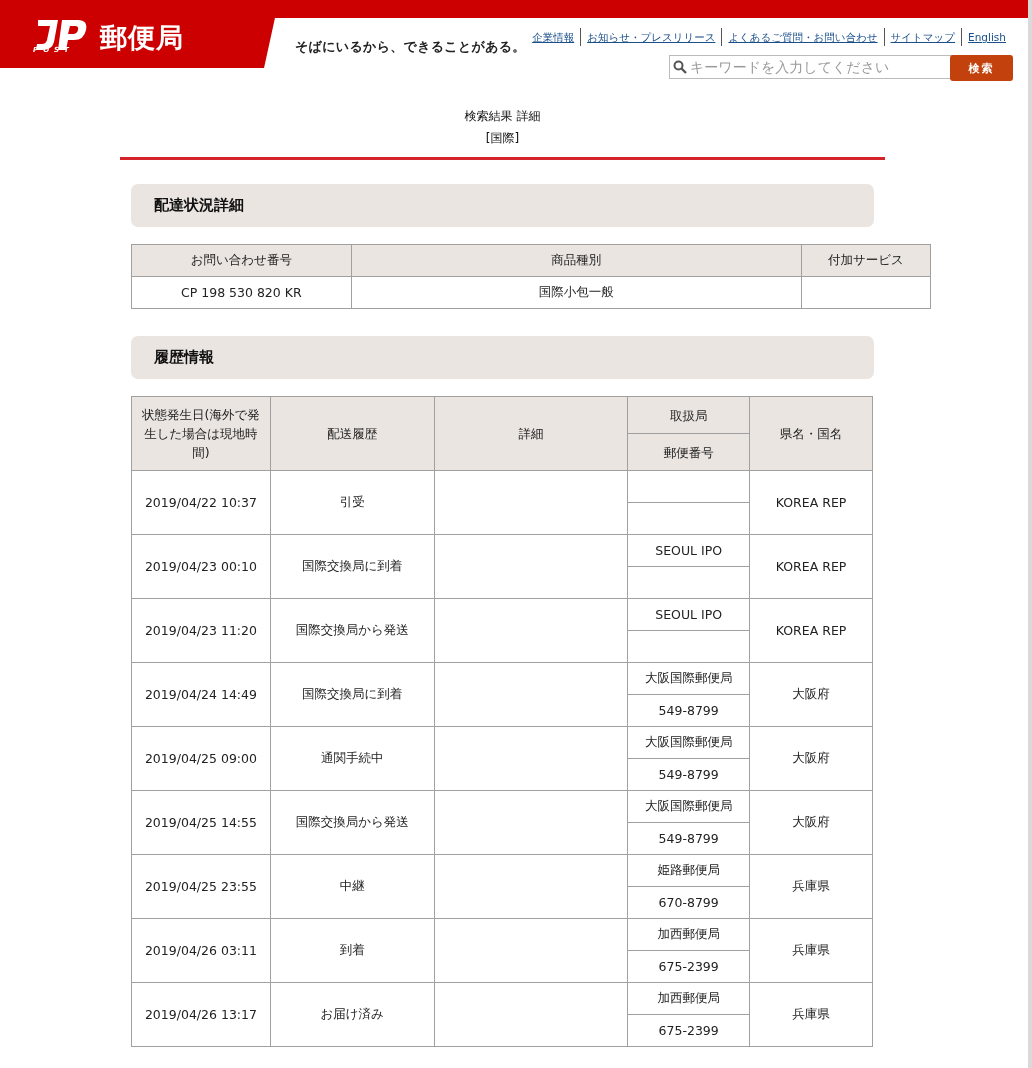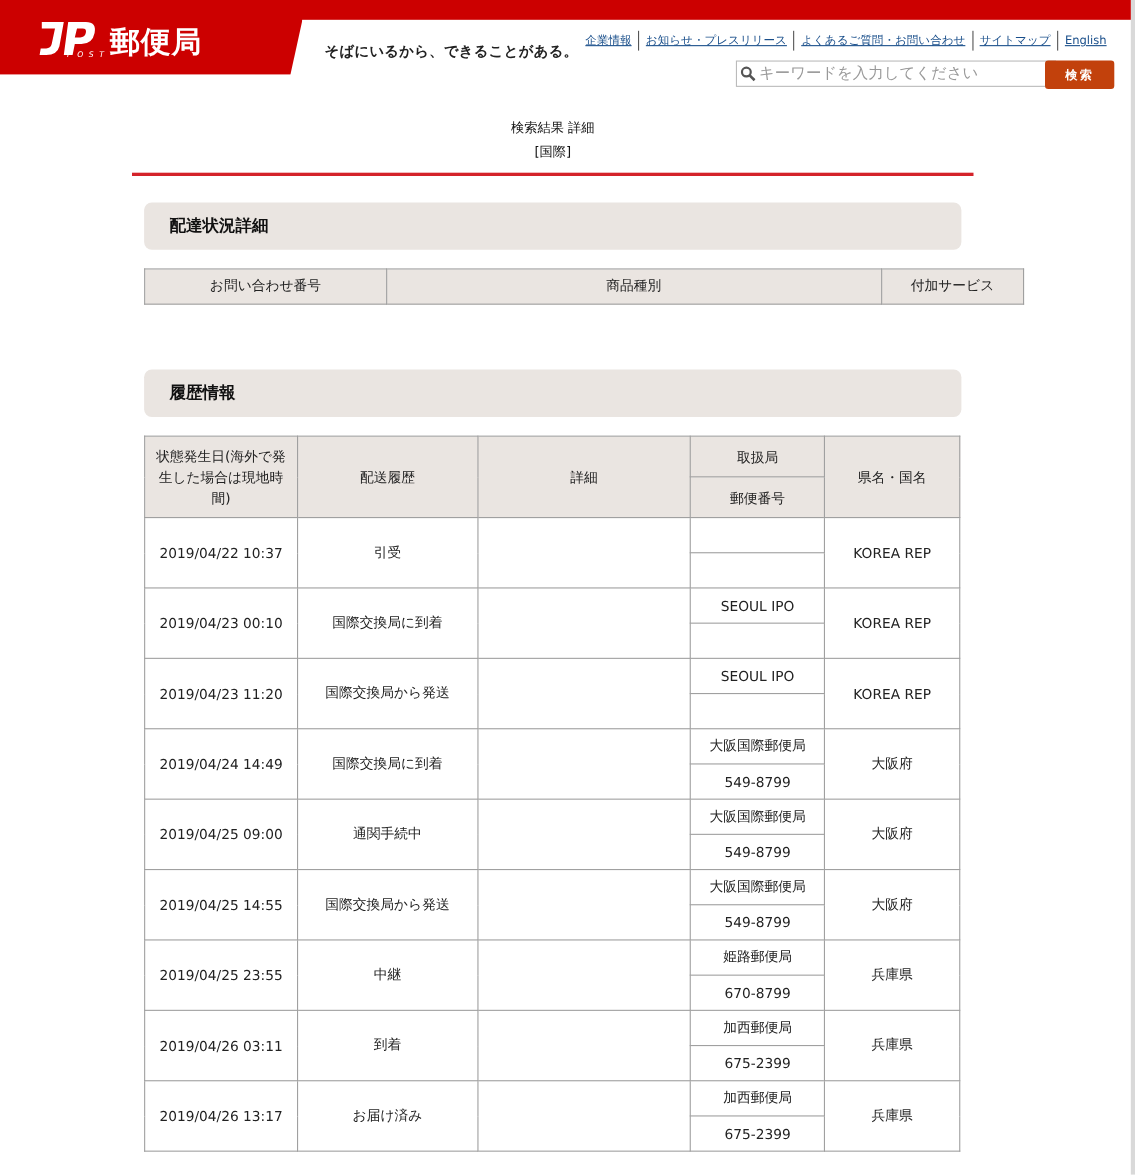--- a/index.html
+++ b/index.html
@@ -6,21 +6,21 @@
   html, body { width: 1032px; height: 1068px; background: #fff; overflow: hidden; }
   body { font-family: "DejaVu Sans", "Liberation Sans", sans-serif; color: #222; position: relative; }
 
   .scroll-strip { position: absolute; right: 0; top: 0; width: 4px; height: 1068px; background: #d9d9d9; }
 
   
   .topbar { position: absolute; left: 0; top: 0; width: 1028px; height: 18px; background: #cc0000; }
   .logo-block { position: absolute; left: 0; top: 0; width: 275px; height: 68px; background: #cc0000;
     clip-path: polygon(0 0, 100% 0, 100% 26%, 96% 100%, 0 100%); border-bottom-right-radius: 6px; }
   .logo-jp { position: absolute; left: 34px; top: 18px; width: 54px; height: 34px; }
-  .logo-post { position: absolute; left: 33px; top: 46px; font-size: 7px; letter-spacing: 5px; color: #fff; font-weight: normal; font-style: italic; margin-left: 28px; }
+  .logo-post { position: absolute; left: 33px; top: 46px; font-size: 7px; letter-spacing: 5px; color: #fff; font-weight: bold; font-style: italic; }
   .logo-name { position: absolute; left: 100px; top: 20px; font-size: 27px; color: #fff; font-weight: bold; letter-spacing: 1px; }
   .tagline { position: absolute; left: 295px; top: 38px; font-size: 13px; font-weight: bold; color: #222; letter-spacing: 0.3px; }
 
   .header-links { position: absolute; right: 20px; top: 28px; display: flex; align-items: center; font-size: 10.5px; margin-left: 21px; }
   .header-links a { color: #1a4f8b; text-decoration: underline; padding: 0 6px; line-height: 18px; cursor: pointer; }
   .header-links .sep { width: 1px; height: 18px; background: #555; }
 
   .search-wrap { position: absolute; left: 669px; top: 55px; width: 291px; height: 24px; border: 1px solid #bbb; background: #fff; display: flex; align-items: center; }
   .search-icon { width: 20px; height: 22px; display: flex; align-items: center; justify-content: center; }
   .search-input { border: none; outline: none; font-size: 14px; color: #888; width: 250px; font-family: "DejaVu Sans", sans-serif; background: transparent; }
@@ -95,20 +95,25 @@
   <colgroup>
       <col style="width:204px">
       <col style="width:418px">
       <col style="width:120px">
     </colgroup>
   <tbody>
       <tr>
     <th>お問い合わせ番号</th>
     <th>商品種別</th>
     <th>付加サービス</th>
+  </tr>
+  <tr>
+    <td>CP 198 530 820 KR</td>
+    <td>国際小包一般</td>
+    <td></td>
   </tr>
 </tbody>
   </table>
 
 <div class="section-head" style="top:336px">履歴情報</div>
 
 <table class="history">
   <colgroup>
       <col style="width:139px">
       <col style="width:164px">

